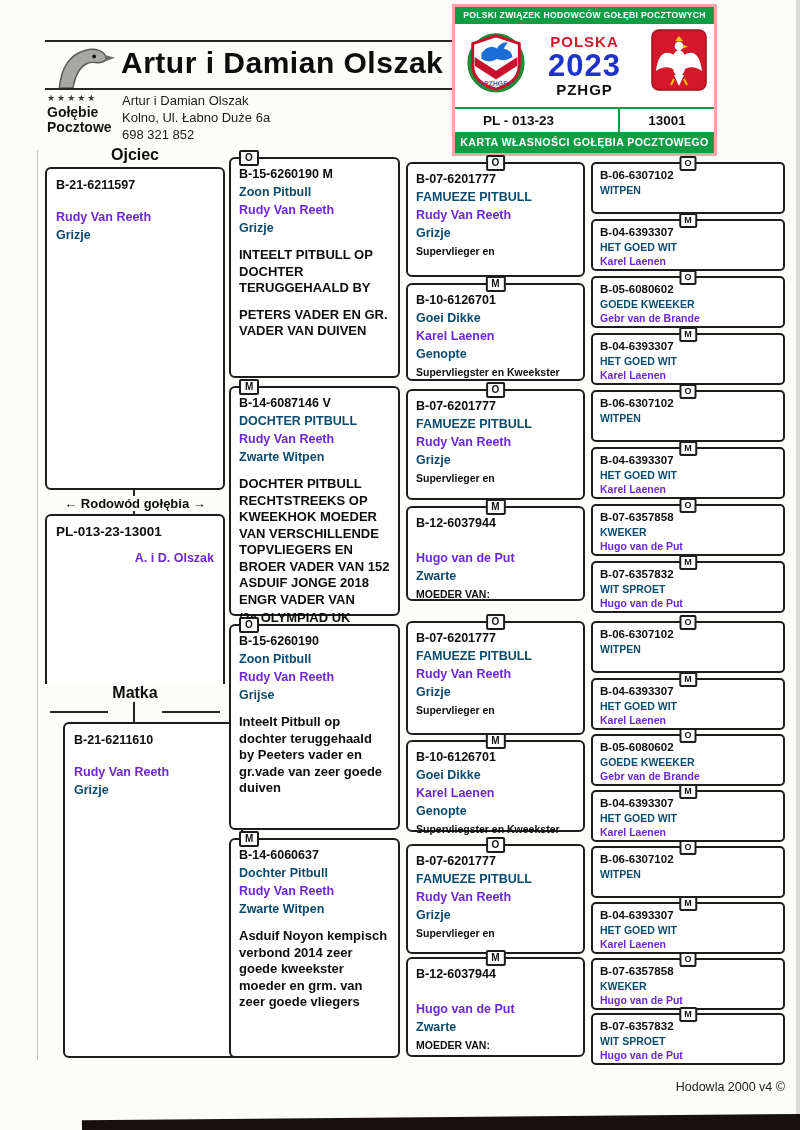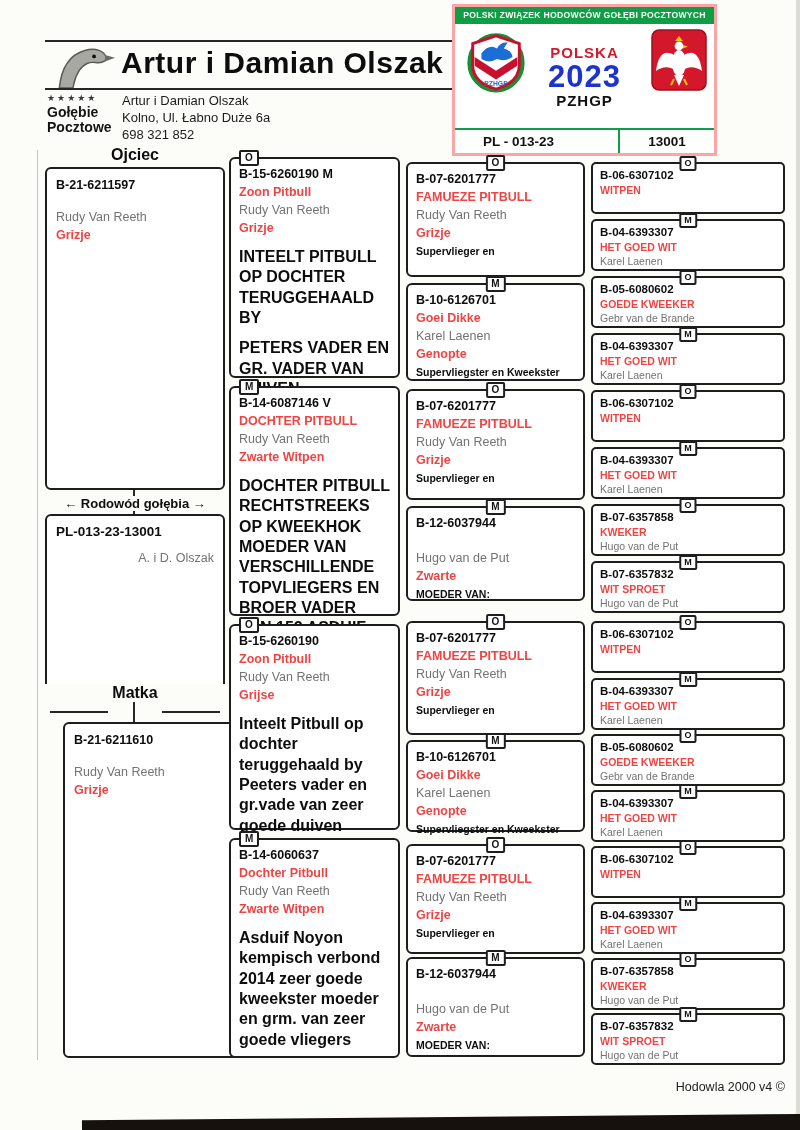--- a/index.html
+++ b/index.html
@@ -40,25 +40,25 @@
   .col3{left:406px;width:179px;padding:6px 8px;}
   .col4{left:591px;width:194px;padding:4px 7px;border-radius:5px;}
   .tab{position:absolute;top:-9px;background:#fff;border:2px solid #1d1d1d;font-weight:bold;
        font-size:10px;line-height:12px;padding:0 4px;border-radius:2px;color:#111;}
   .tab-l{left:8px;}
   .tab-c{left:50%;transform:translateX(-50%);}
   .col4 .tab{font-size:9px;line-height:11px;top:-8px;padding:0 3px;}
 
   .bl{line-height:18px;white-space:nowrap;}
   .ring{font-weight:bold;color:#0d0d0d;font-size:12.5px;}
-  .blue{color:#ef4444;font-weight:bold;font-size:12.5px;}
-  .red{color:#737373;font-weight:normal;font-size:12.5px;}
+  .blue{color:#0c4a6e;font-weight:bold;font-size:12.5px;}
+  .red{color:#6d28d9;font-weight:bold;font-size:12.5px;}
   .col4 .ring{font-size:11.5px;line-height:15px;}
   .col4 .blue,.col4 .red{font-size:10.5px;line-height:14px;}
-  .desc{color:#0d0d0d;font-weight:bold;font-size:16px;line-height:1.27;margin-top:10px;white-space:normal;}
+  .desc{color:#0d0d0d;font-weight:bold;font-size:13px;line-height:1.27;margin-top:10px;white-space:normal;}
   .note{color:#0d0d0d;font-weight:bold;font-size:10.5px;line-height:1.25;margin-top:3px;white-space:normal;}
   .pline{min-height:17px;}
   .gap14{margin-top:14px;}
   .gap22{margin-top:8px;text-align:right;}
 
   .gen-label{position:absolute;left:45px;width:180px;text-align:center;font-weight:bold;
        font-size:16px;color:#0d0d0d;background:#fcfcf9;}
   .center-label{position:absolute;left:45px;width:180px;text-align:center;font-weight:bold;
        font-size:13px;color:#0d0d0d;background:#fcfcf9;}
   .lbl-line{position:absolute;height:2px;background:#262626;}
@@ -127,20 +127,21 @@
           <path d="M23,46 L33,46 L28,57 Z" fill="#fff"></path>
           <path d="M23,50 L20,56 M33,50 L36,56" stroke="#f4c20d" stroke-width="2"></path>
         </svg>
       </div>
     </div>
     <div class="cert-ring">
       <div class="lft">PL - 013-23</div>
       <div class="div"></div>
       <div class="rgt">13001</div>
     </div>
+    <div class="cert-foot">KARTA WŁASNOŚCI GOŁĘBIA POCZTOWEGO</div>
   </div>
 
   <div class="lbl-line" style="left:50px;top:155px;width:55px;"></div>
   <div class="lbl-line" style="left:165px;top:155px;width:55px;"></div>
   <div class="gen-label" style="top:146px;">Ojciec</div>
 
   <div class="box col1" style="top:167px;height:323px;">
     <div class="bl ring">B-21-6211597</div>
     <div class="bl red gap14">Rudy Van Reeth</div>
     <div class="bl blue">Grizje</div>

